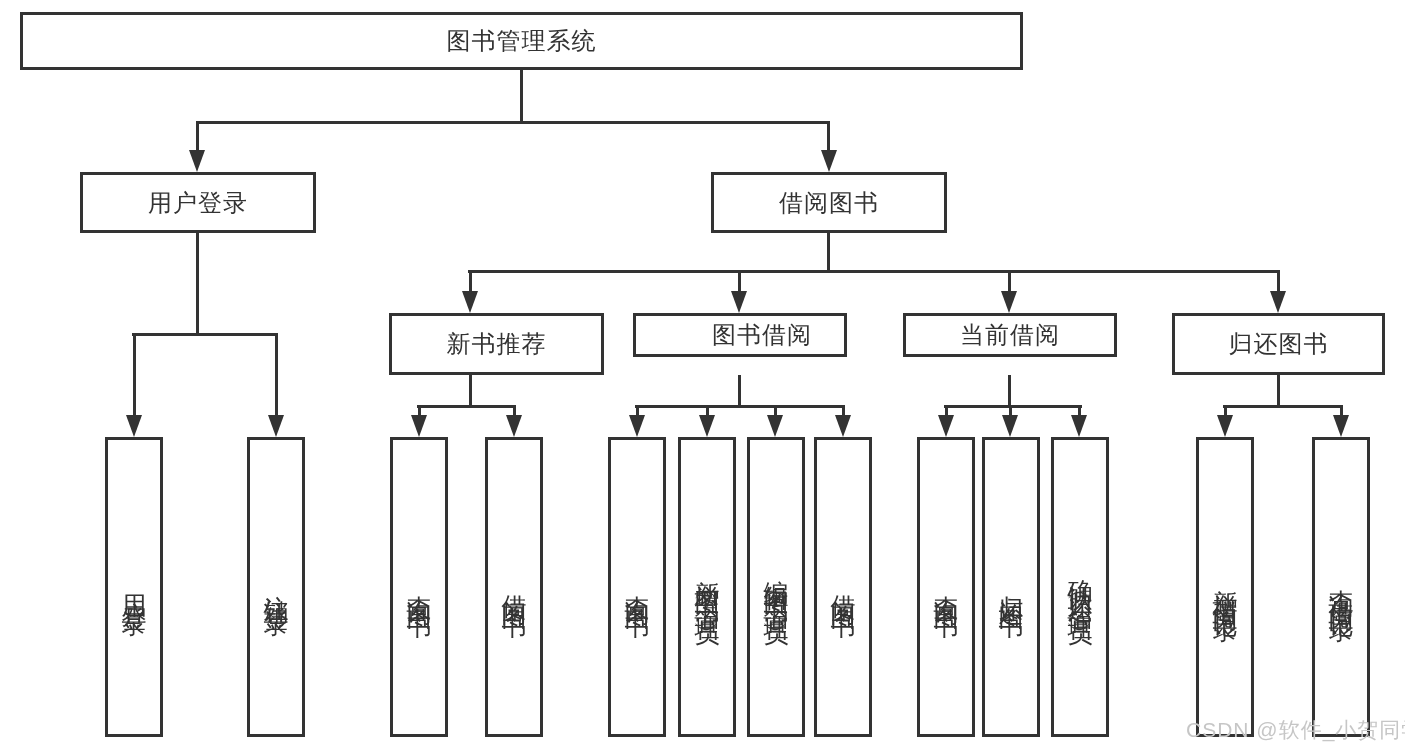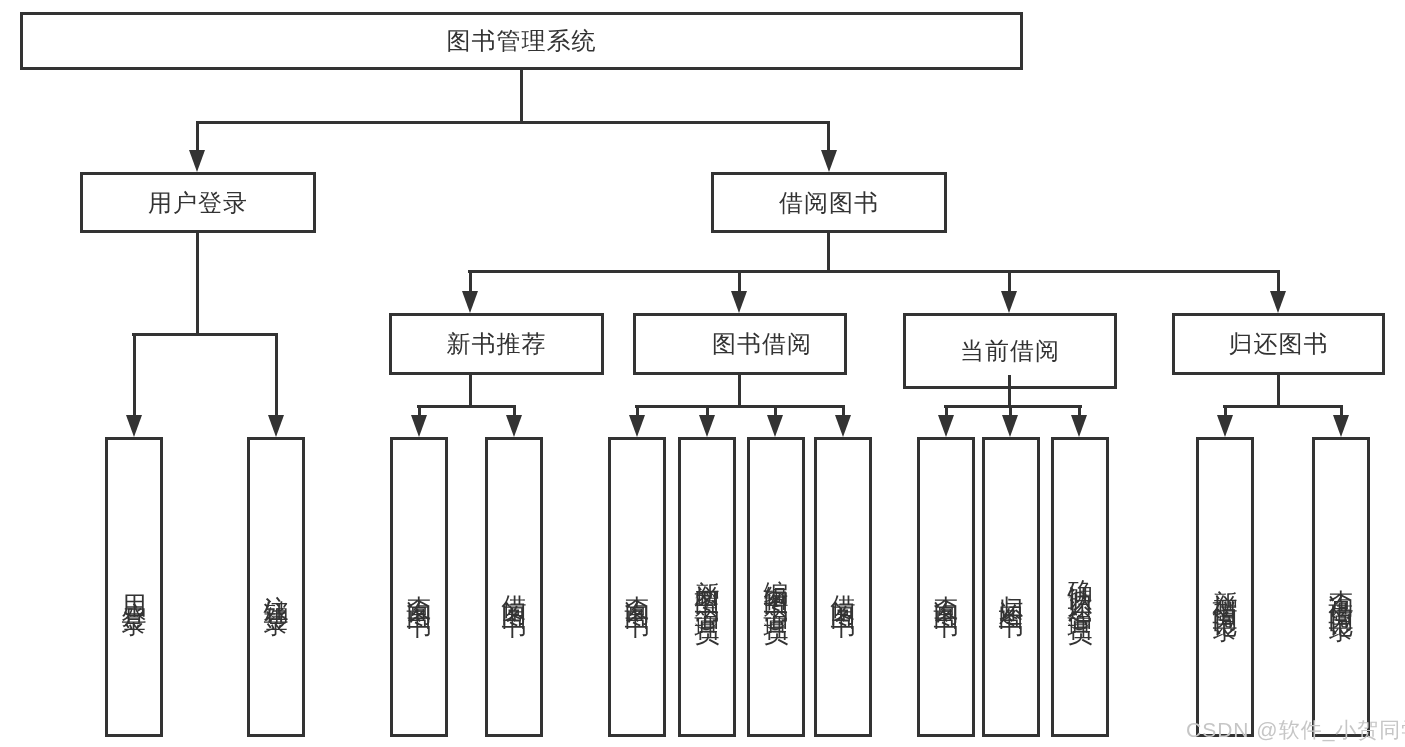--- a/index.html
+++ b/index.html
@@ -80,22 +80,22 @@
   <div class="vline" style="left:469px; top:270px; height:25px;"></div>
   <div class="arrow" style="left:462px; top:291px;"></div>
   <div class="vline" style="left:738px; top:270px; height:25px;"></div>
   <div class="arrow" style="left:731px; top:291px;"></div>
   <div class="vline" style="left:1008px; top:270px; height:25px;"></div>
   <div class="arrow" style="left:1001px; top:291px;"></div>
   <div class="vline" style="left:1277px; top:270px; height:25px;"></div>
   <div class="arrow" style="left:1270px; top:291px;"></div>
 
   <div class="box" style="left:363px; top:313px; width:215px; height:62px;margin-left:26px;">新书推荐</div>
-  <div class="box" style="left:633px; top:313px; width:214px; height:62px;padding-left:44px;">图书借阅</div>
-  <div class="box" style="left:903px; top:313px; width:214px; height:76px;">当前借阅</div>
+  <div class="box" style="left:633px; top:313px; width:214px; height:44px;padding-left:44px;">图书借阅</div>
+  <div class="box" style="left:903px; top:313px; width:214px; height:44px;">当前借阅</div>
   <div class="box" style="left:1172px; top:313px; width:213px; height:62px;">归还图书</div>
 
   <div class="vline" style="left:469px; top:375px; height:33px;"></div>
   <div class="hline" style="left:417px; top:405px; width:99px;"></div>
   <div class="vline" style="left:418px; top:405px; height:15px;"></div>
   <div class="arrow" style="left:411px; top:415px;"></div>
   <div class="vline" style="left:513px; top:405px; height:15px;"></div>
   <div class="arrow" style="left:506px; top:415px;"></div>
 
   <div class="vline" style="left:738px; top:375px; height:33px;"></div>

